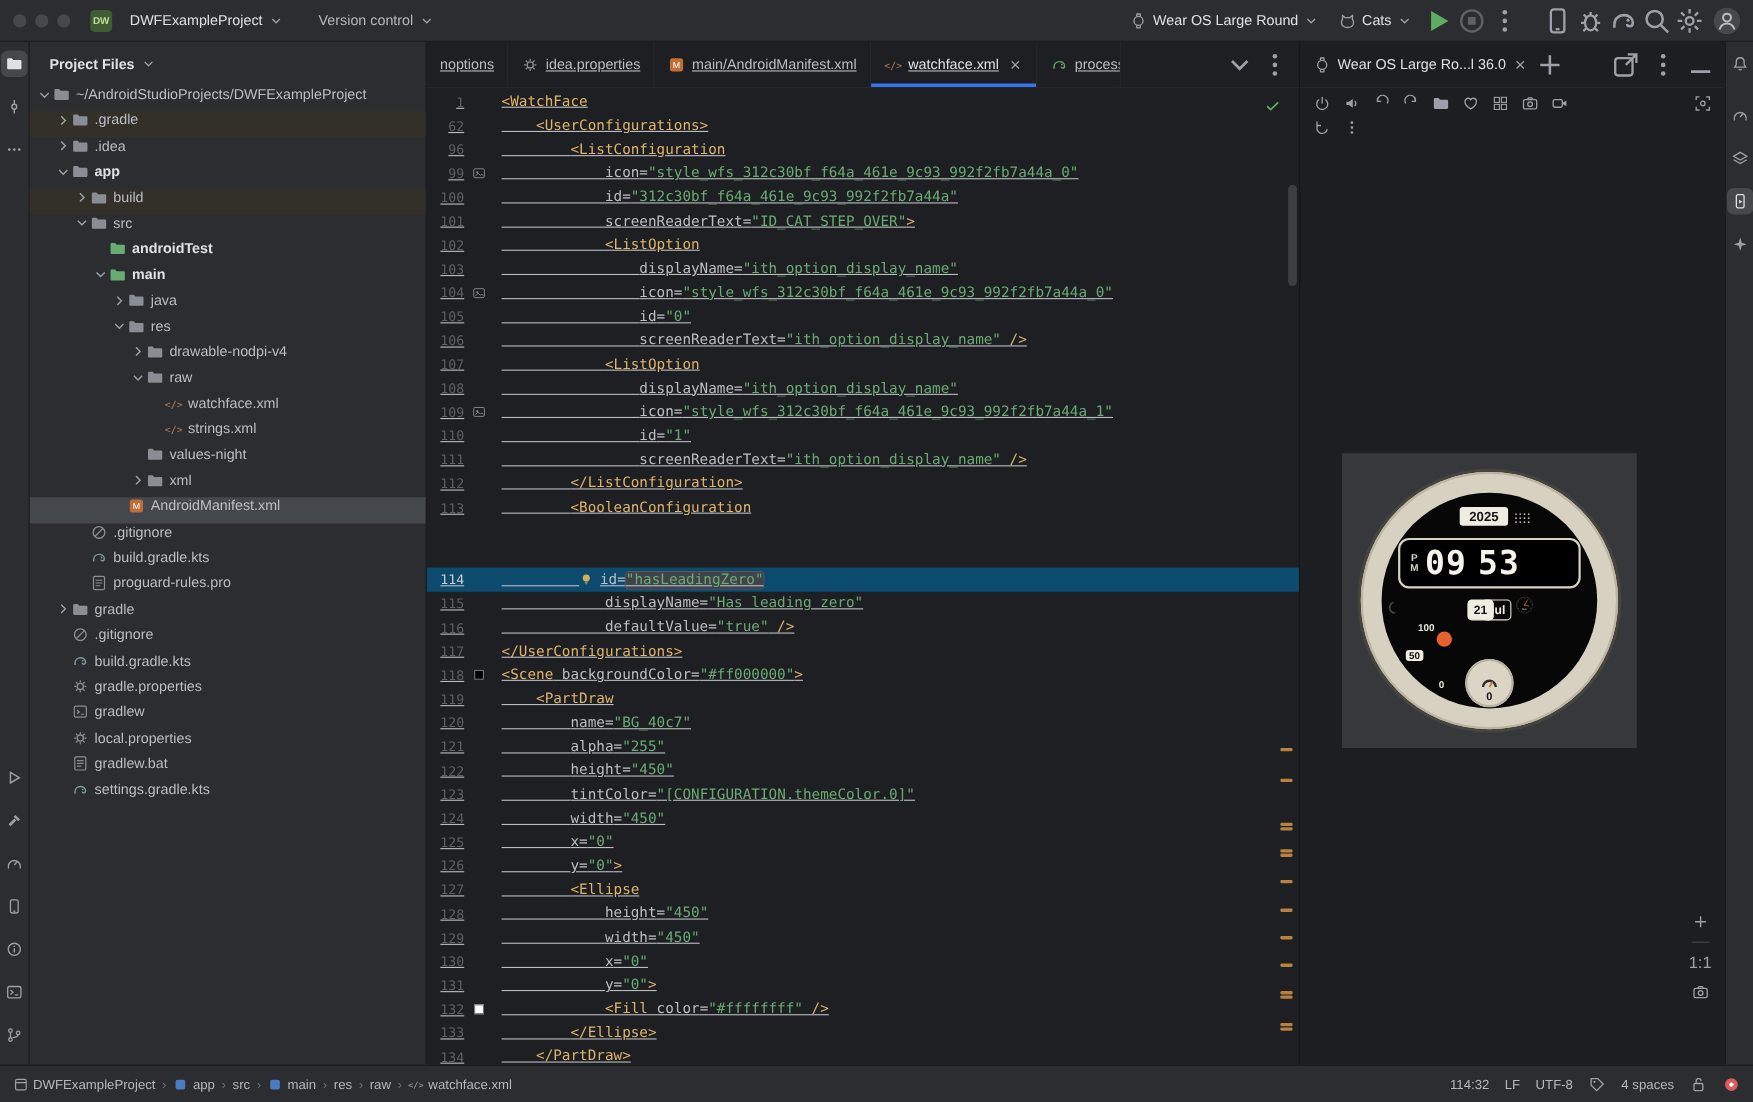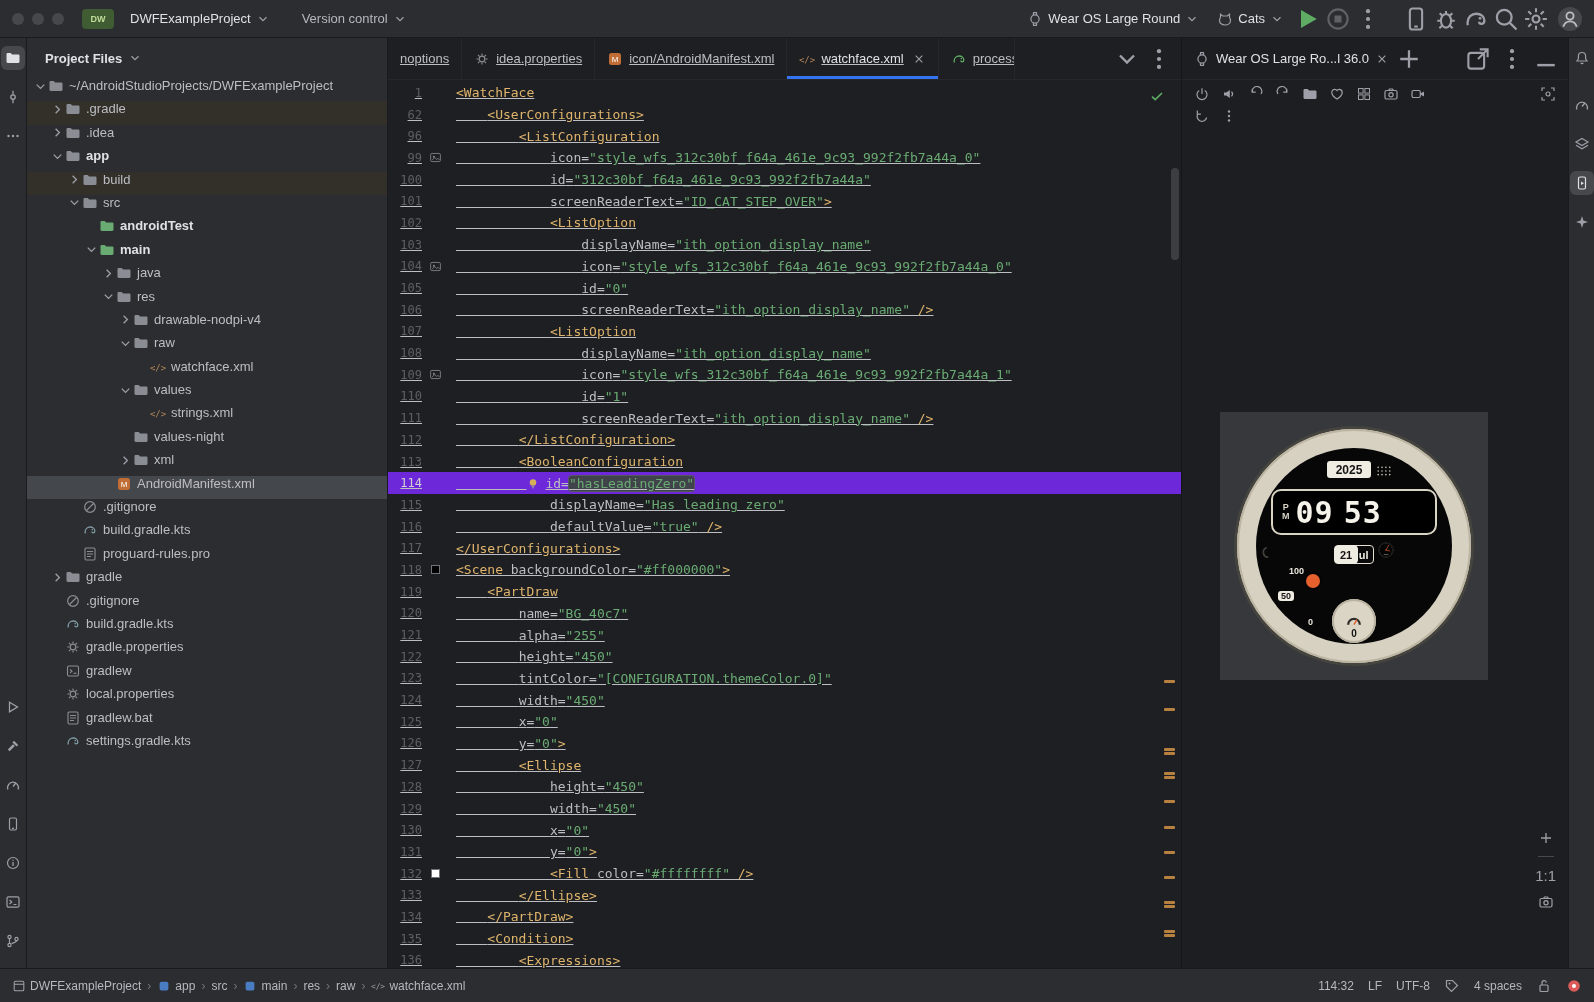--- a/index.html
+++ b/index.html
@@ -6,21 +6,21 @@
   *{box-sizing:border-box;}
   #app{position:relative;width:1594px;height:1002px;background:#1e1f22;overflow:hidden;
        font-family:"Liberation Sans",sans-serif;color:#bcbec4;font-size:13px;}
   .ic{display:inline-flex;align-items:center;justify-content:center;flex:0 0 auto;}
   .ic svg{width:16px;height:16px;display:block;}
   .ic.sm svg{width:14px;height:14px;}
   
   #titlebar{position:absolute;left:0;top:0;width:1594px;height:38px;background:#2b2d30;
             display:flex;align-items:center;border-bottom:1px solid #1a1b1e;}
   .tl{width:12px;height:12px;border-radius:50%;background:#46484c;margin-right:8px;}
-  #dw-logo{width:32px;height:20px;border-radius:4px;background:#3f5c33;color:#c3dd9a;
+  #dw-logo{width:20px;height:20px;border-radius:4px;background:#3f5c33;color:#c3dd9a;
            font-size:9px;font-weight:bold;display:flex;align-items:center;justify-content:center;margin:0 8px 0 10px;}
   .combo{display:flex;align-items:center;gap:5px;padding:4px 8px;border-radius:6px;color:#dfe1e5;}
   .combo .ic{color:#9da0a8;}
   .dim-combo{color:#b4b8bf;}
   .tbtn{display:flex;align-items:center;justify-content:center;width:28px;height:28px;border-radius:6px;color:#9da0a8;}
   #titlebar-right{margin-left:auto;display:flex;align-items:center;gap:2px;padding-right:12px;}
   #avatar-btn{width:24px;height:24px;border-radius:50%;background:#46484c;color:#bcbec4;
               display:flex;align-items:center;justify-content:center;margin-left:6px;}
   
   #left-stripe{position:absolute;left:0;top:38px;width:27px;height:930px;background:#2b2d30;
@@ -48,21 +48,21 @@
   #editor{position:absolute;left:388px;top:38px;width:793px;height:930px;background:#1e1f22;text-decoration:underline;}
   #tabsbar{height:42px;display:flex;align-items:stretch;border-bottom:1px solid #26272b;}
   .tab{display:flex;align-items:center;gap:6px;padding:0 12px;color:#bcbec4;border-right:1px solid rgba(255,255,255,0.04);}
   .tab.active{color:#dfe1e5;box-shadow:inset 0 -3px 0 #3574f0;}
   .tab.partial{max-width:76px;overflow:hidden;}
   .tab-close{color:#9da0a8;display:flex;margin-left:2px;}
   #tabsbar-end{margin-left:auto;display:flex;align-items:center;gap:4px;padding-right:8px;color:#9da0a8;}
   #codewrap{position:relative;height:888px;overflow:hidden;padding-top:2px;
             font-family:"DejaVu Sans Mono",monospace;font-size:13px;}
   .cline{display:flex;align-items:center;height:21.7px;}
-  .cline.cur{background:#6d28d9;}
+  .cline.cur{background:#0c4a6e;margin-top:44px;}
   .ln{width:34px;padding-left:6px;text-align:right;color:#5c6066;font-size:12px;flex:0 0 auto;}
   .cline.cur .ln{color:#ced0d6;}
   .gico{width:26px;display:flex;align-items:center;justify-content:center;flex:0 0 auto;}
   .gico svg{width:13px;height:13px;}
   .swatch{width:9px;height:9px;border:1px solid #6f737a;}
   .ctext{white-space:pre;padding-left:8px;color:#bcbec4;}
   .tk-t{color:#dfb46c;} .tk-a{color:#bcbec4;} .tk-o{color:#bcbec4;} .tk-v{color:#6aab73;}
   .tk-h{color:#6aab73;background:#40444a;border-radius:3px;box-shadow:0 0 0 1px #55585e;}
   .bulb{display:inline-flex;width:15px;vertical-align:-3px;margin-right:4px;}
   .bulb svg{width:14px;height:14px;}
@@ -459,33 +459,20 @@
         </div>
         <div class="trow" style="padding-left: 108px;">
           <span class="chev"></span>
           <span class="ic c-xmlf">
             <svg viewBox="0 0 16 16">
               <text x="8" y="11.5" text-anchor="middle" font-size="9" font-family="monospace" fill="currentColor">&lt;/&gt;</text>
             </svg>
           </span>
           <span class="tlabel">watchface.xml</span>
         </div>
-        <div class="trow" style="padding-left: 91px;">
-          <span class="chev">
-            <svg viewBox="0 0 16 16">
-              <path d="M4 6l4 4 4-4" fill="none" stroke="currentColor" stroke-width="1.4"></path>
-            </svg>
-          </span>
-          <span class="ic c-folder">
-            <svg viewBox="0 0 16 16">
-              <path d="M1.5 4.2c0-.7.5-1.2 1.2-1.2h3l1.4 1.6h6.2c.7 0 1.2.5 1.2 1.2v6c0 .7-.5 1.2-1.2 1.2H2.7c-.7 0-1.2-.5-1.2-1.2z" fill="currentColor"></path>
-            </svg>
-          </span>
-          <span class="tlabel">values</span>
-        </div>
         <div class="trow" style="padding-left: 108px;">
           <span class="chev"></span>
           <span class="ic c-xmlf">
             <svg viewBox="0 0 16 16">
               <text x="8" y="11.5" text-anchor="middle" font-size="9" font-family="monospace" fill="currentColor">&lt;/&gt;</text>
             </svg>
           </span>
           <span class="tlabel">strings.xml</span>
         </div>
         <div class="trow" style="padding-left: 91px;">
@@ -652,21 +639,21 @@
             </span>
             <span>idea.properties</span>
           </div>
           <div class="tab">
             <span class="ic c-file">
               <svg viewBox="0 0 16 16">
                 <rect x="2" y="2" width="12" height="12" rx="2.5" fill="#c06e35"></rect>
                 <text x="8" y="11" text-anchor="middle" font-size="8" fill="#fff" font-family="sans-serif">M</text>
               </svg>
             </span>
-            <span>icon/AndroidManifest.xml</span>
+            <span>main/AndroidManifest.xml</span>
           </div>
           <div class="tab active">
             <span class="ic c-xmlf">
               <svg viewBox="0 0 16 16">
                 <text x="8" y="11.5" text-anchor="middle" font-size="9" font-family="monospace" fill="currentColor">&lt;/&gt;</text>
               </svg>
             </span>
             <span>watchface.xml</span>
             <span class="tab-close ic sm">
               <svg viewBox="0 0 16 16">

